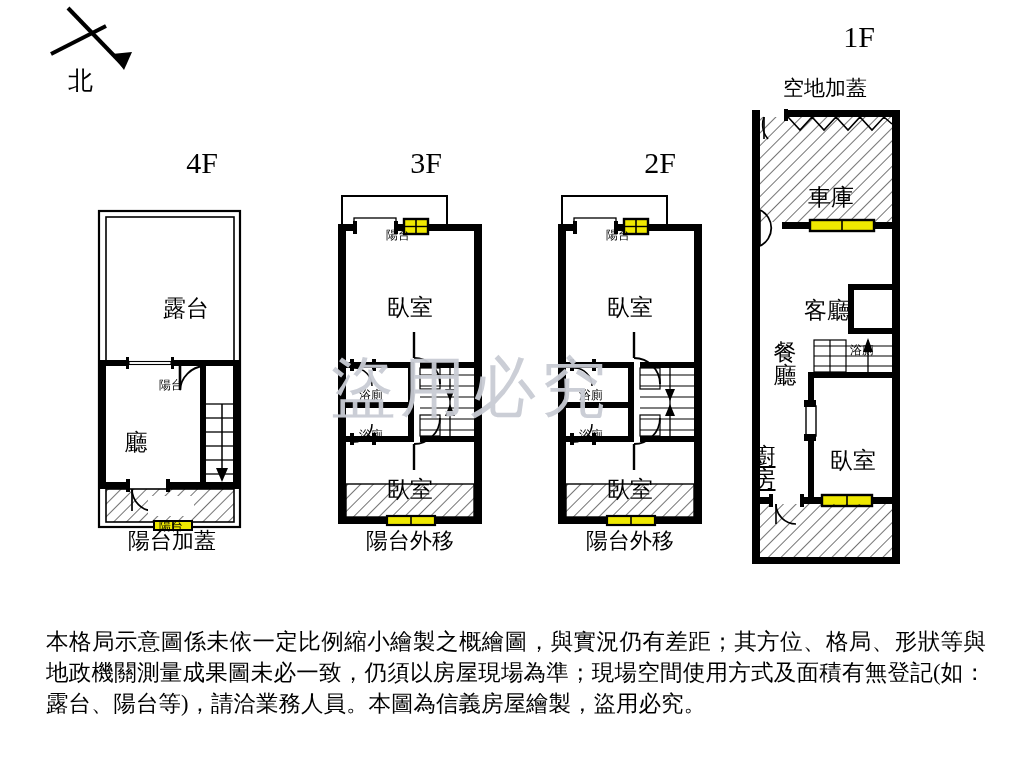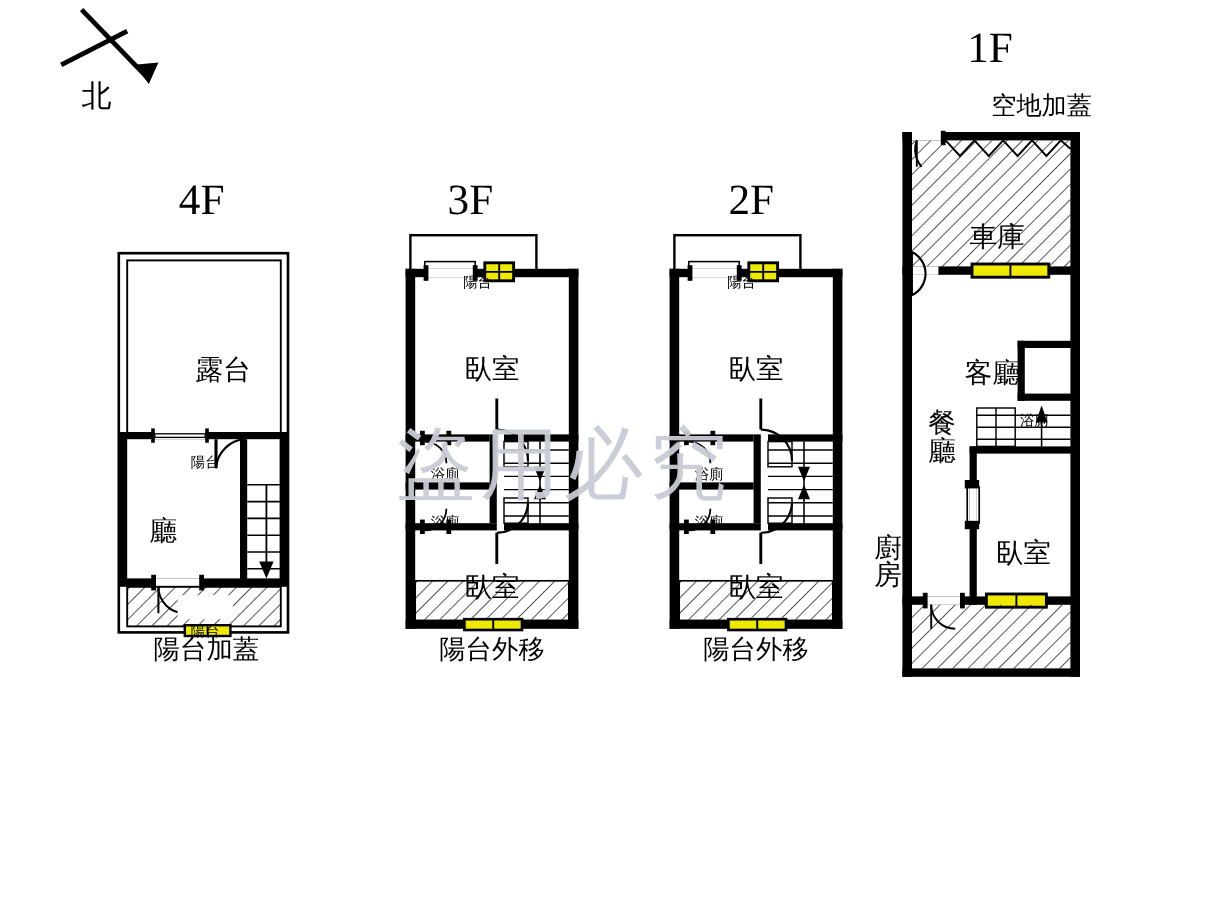--- a/index.html
+++ b/index.html
@@ -16,21 +16,21 @@
 
   
   .compass{left:46px;top:4px;width:120px;height:100px;}
   .compass-label{
     left:68px;top:68px;font-size:25px;line-height:1;
     font-family:"Liberation Serif","DejaVu Serif",serif;
   }
 
   
   .floor-title{
-    font-size:36px;line-height:1;text-align:center;
+    font-size:30px;line-height:1;text-align:right;
     font-family:"Liberation Serif","DejaVu Serif",serif;
     letter-spacing:0px;
   }
   
   .caption{
     font-size:22px;line-height:1;text-align:center;
     font-family:Liberation Sans, sans-serif;
   }
   .toplabel{
     font-size:21px;line-height:1;text-align:center;
@@ -92,21 +92,21 @@
       <polygon points="78,66 66,50 86,48" fill="#000"></polygon>
     </svg>
   </div>
   <div class="abs compass-label">北</div>
 
   <div class="abs floor-title" style="left:118px;top:148px;width:100px;">4F</div>
   <div class="abs floor-title" style="left:342px;top:148px;width:100px;">3F</div>
   <div class="abs floor-title" style="left:576px;top:148px;width:100px;">2F</div>
   <div class="abs floor-title" style="left:775px;top:22px;width:100px;">1F</div>
 
-  <div class="abs toplabel" style="left:740px;top:78px;width:170px;text-align:right;">空地加蓋</div>
+  <div class="abs toplabel" style="left:740px;top:78px;width:170px;">空地加蓋</div>
 
   <div class="abs" style="left:96px;top:208px;">
     <svg width="150" height="330" viewBox="0 0 150 330">
       <defs>
         <pattern id="h4" width="9" height="9" patternTransform="rotate(45)" patternUnits="userSpaceOnUse">
           <line x1="0" y1="0" x2="0" y2="9" stroke="#000" stroke-width="1.1"></line>
         </pattern>
       </defs>
 
       <rect x="3" y="3" width="141" height="316" fill="none" stroke="#000" stroke-width="2.2"></rect>
@@ -369,21 +369,24 @@
       <line x1="99" y1="389" x2="99" y2="400" stroke="#000" stroke-width="1.6"></line>
 
       <rect x="12" y="398" width="132" height="53" fill="url(#h1)"></rect>
     </svg>
   </div>
 
   <div class="abs room" style="left:796px;top:155px;width:70px;">車庫</div>
   <div class="abs room" style="left:787px;top:268px;width:80px;">客廳</div>
   <div class="abs room vert" style="left:771px;top:310px;width:28px;">餐廳</div>
   <div class="abs room sm" style="left:834px;top:313px;width:56px;">浴廁</div>
-  <div class="abs room vert" style="left:726px;top:414px;width:28px;">廚房</div>
+  <div class="abs room vert" style="left:750px;top:414px;width:28px;text-decoration:underline;">廚房</div>
   <div class="abs room" style="left:818px;top:418px;width:70px;">臥室</div>
 
   <div class="abs wm">
     <div class="wm-main">盜用必究</div>
   </div>
 
+  <div class="abs disclaimer">
+    <p>本格局示意圖係未依一定比例縮小繪製之概繪圖，與實況仍有差距；其方位、格局、形狀等與地政機關測量成果圖未必一致，仍須以房屋現場為準；現場空間使用方式及面積有無登記(如：露台、陽台等)，請洽業務人員。本圖為信義房屋繪製，盜用必究。</p>
+  </div>
 
 </div>
 
 </body></html>

